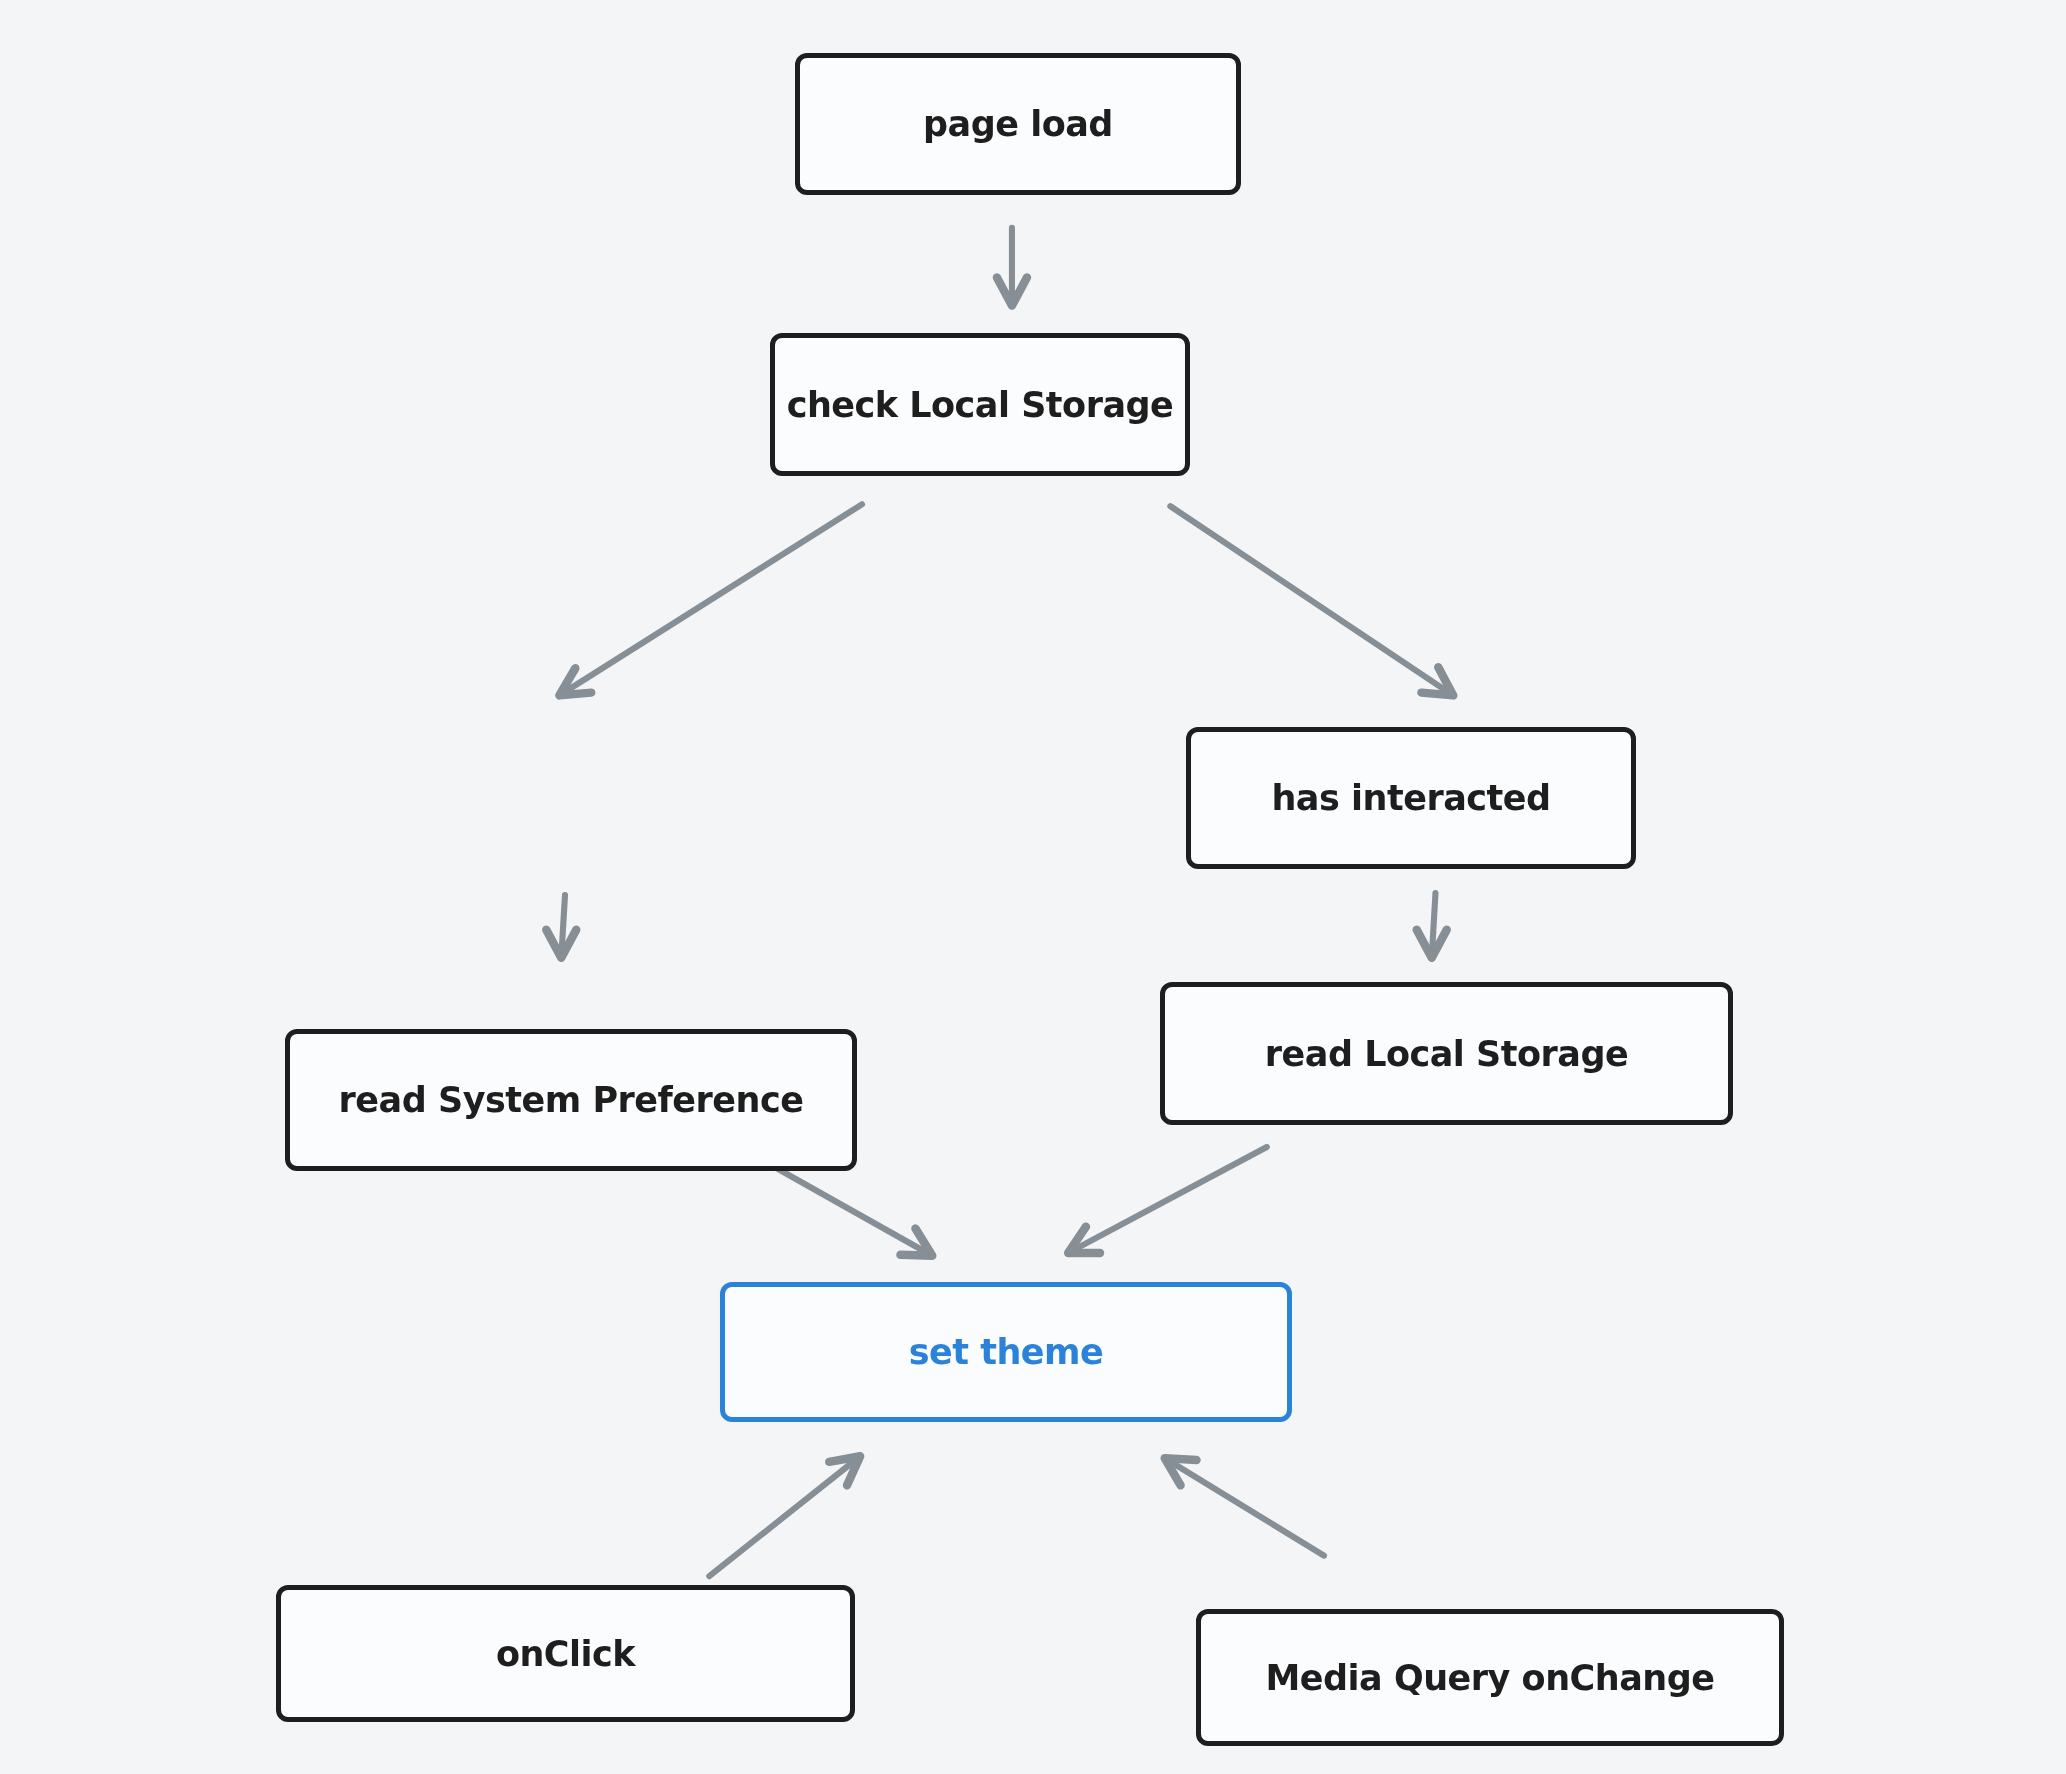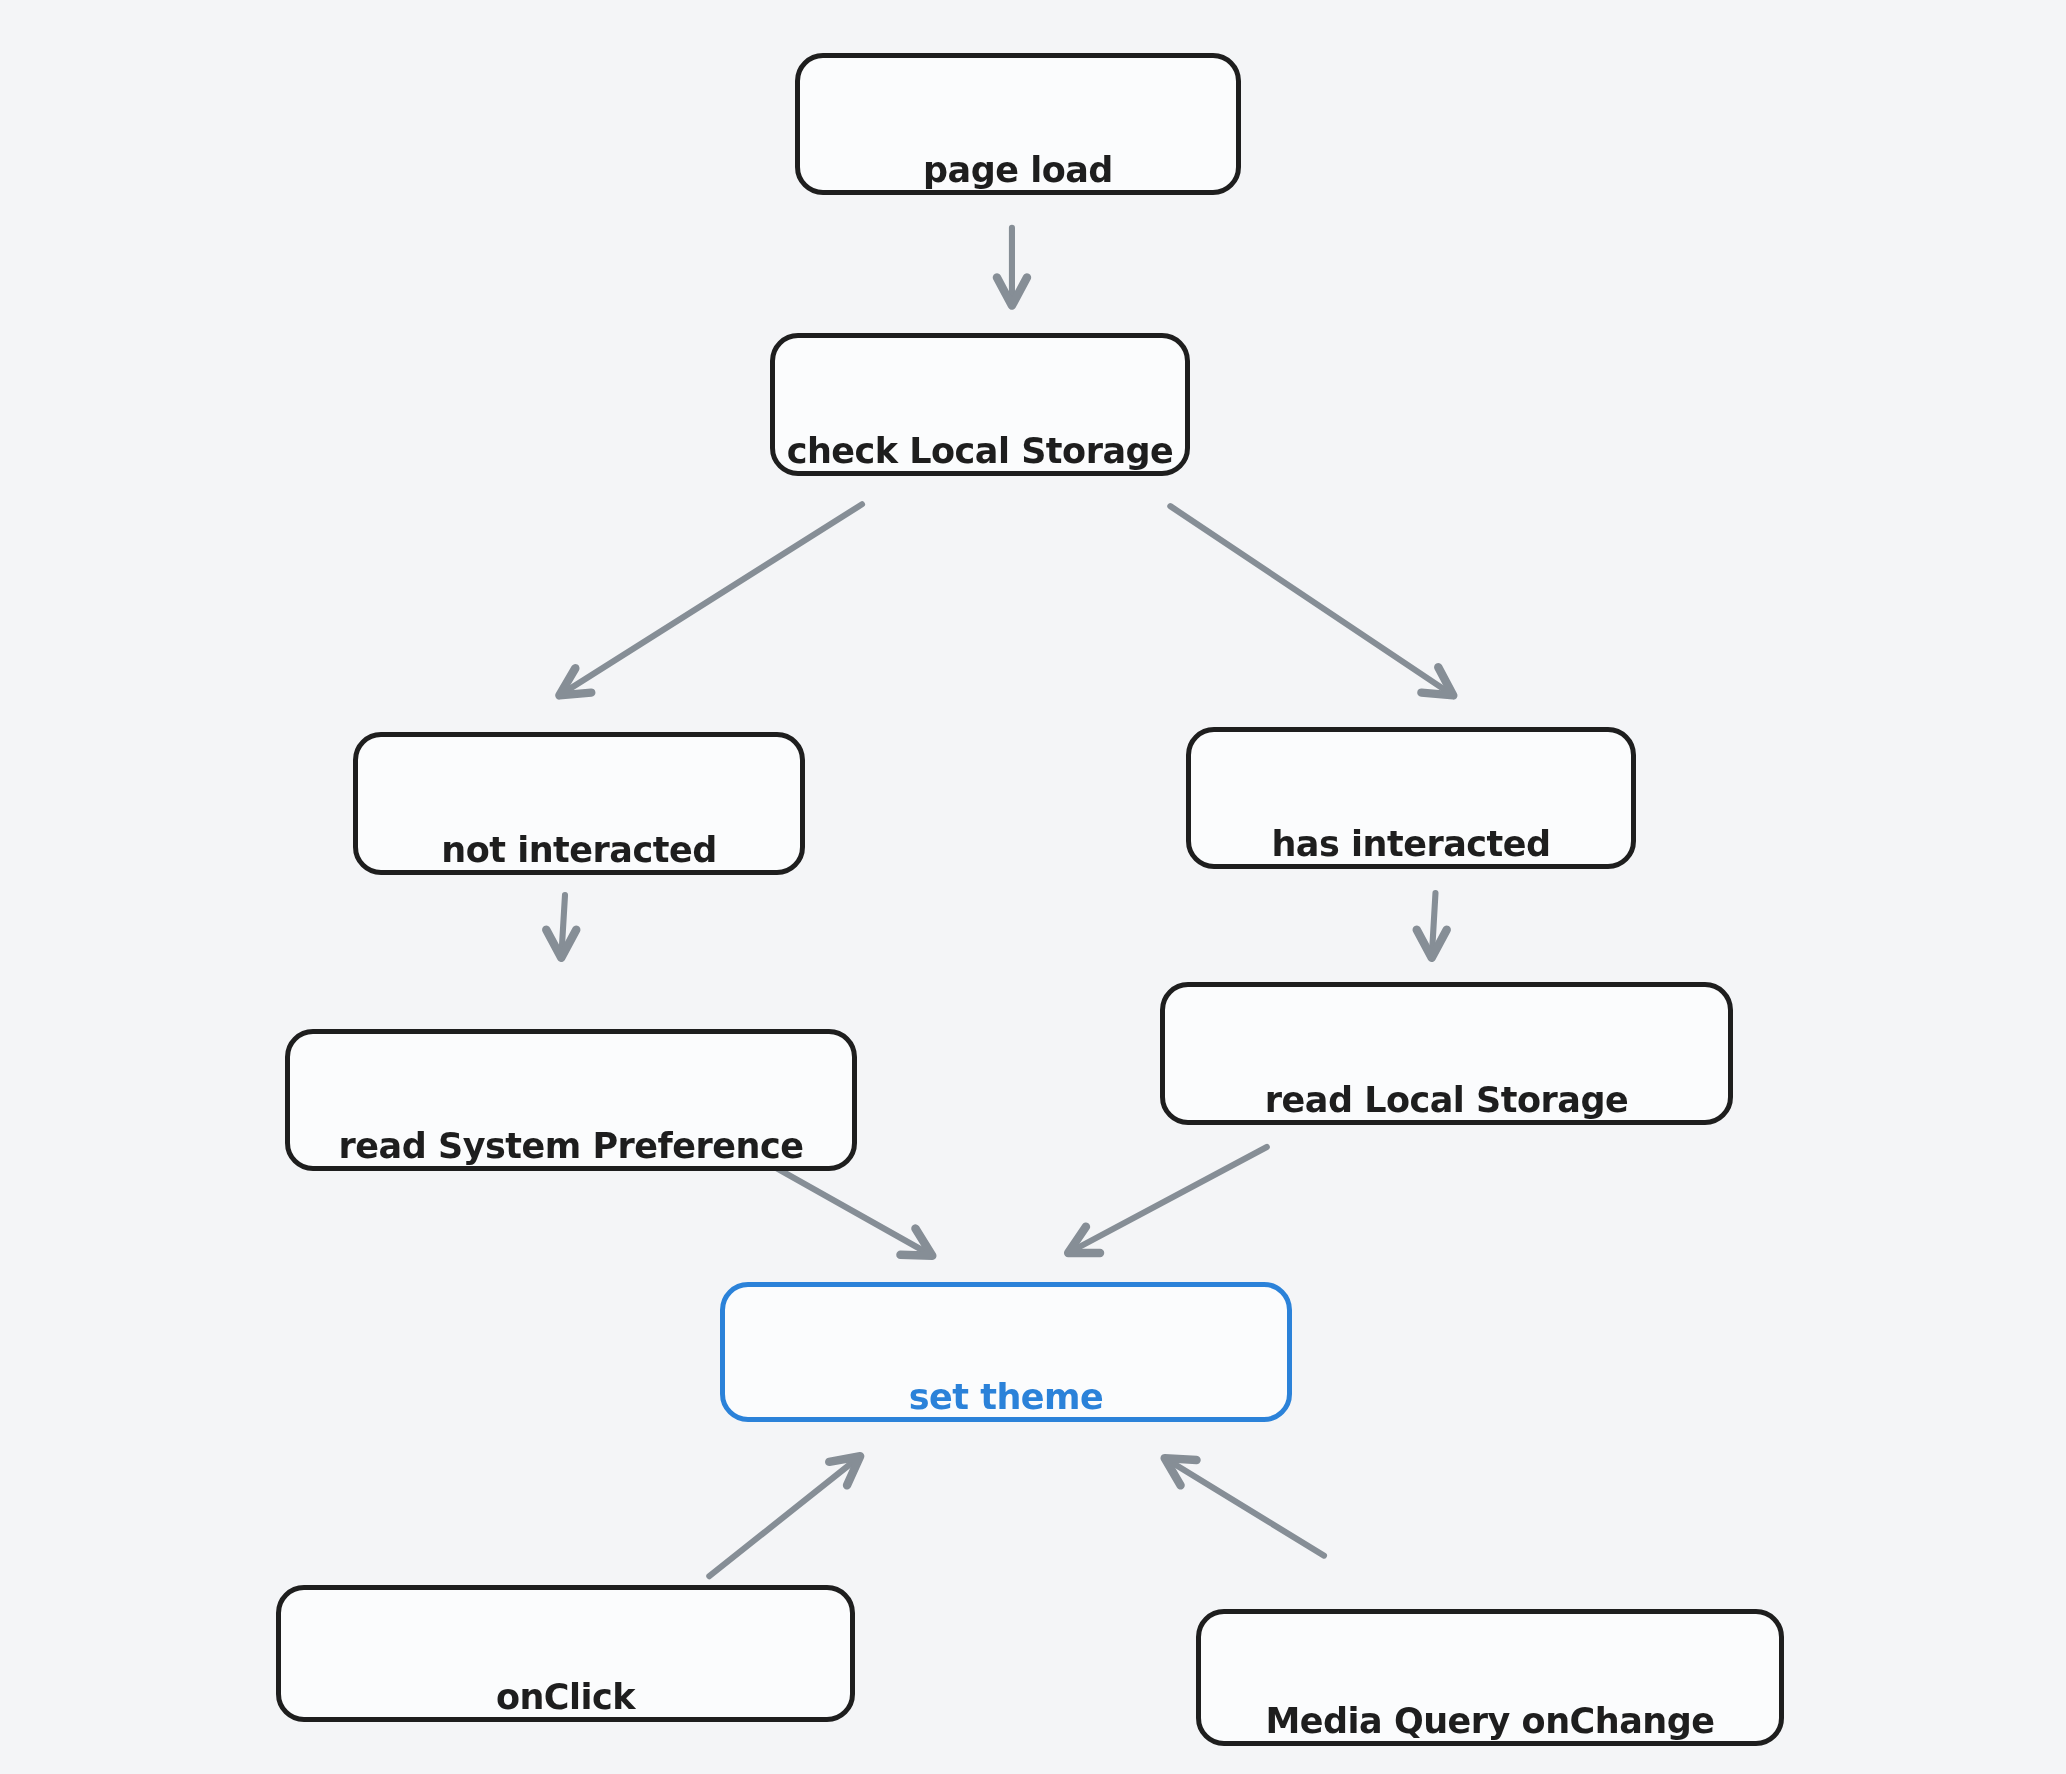--- a/index.html
+++ b/index.html
@@ -26,24 +26,24 @@
     stroke: #868e96;
     stroke-linecap: round;
     stroke-linejoin: round;
   }
   .arrows path.shaft { stroke-width: 6.5; }
   .arrows path.head  { stroke-width: 9; }
   .node {
     position: absolute;
     box-sizing: border-box;
     border: 5.6px solid #1e1e1e;
-    border-radius: 28px;
+    border-radius: 12px;
     background: #fbfcfd;
     display: flex;
-    align-items: flex-end;
+    align-items: center;
     justify-content: center;
     color: #1e1e1e;
     font-size: 35px;
     font-weight: 700;
     letter-spacing: -0.5px;
     white-space: nowrap;
   }
   .node.blue {
     border-color: #2b82d9;
     color: #2b82d9;
@@ -103,23 +103,20 @@
   </svg>
 
   <div class="node" style="left:795px; top:53px; width:446px; height:142px;">
     <span>page load</span>
   </div>
 
   <div class="node" style="left:770px; top:333px; width:420px; height:143px;">
     <span>check Local Storage</span>
   </div>
 
-  <div class="node" style="left:353px; top:732px; width:452px; height:143px;">
-    <span>not interacted</span>
-  </div>
 
   <div class="node" style="left:1186px; top:727px; width:450px; height:142px;">
     <span>has interacted</span>
   </div>
 
   <div class="node" style="left:285px; top:1029px; width:572px; height:142px;">
     <span>read System Preference</span>
   </div>
 
   <div class="node" style="left:1160px; top:982px; width:573px; height:143px;">

